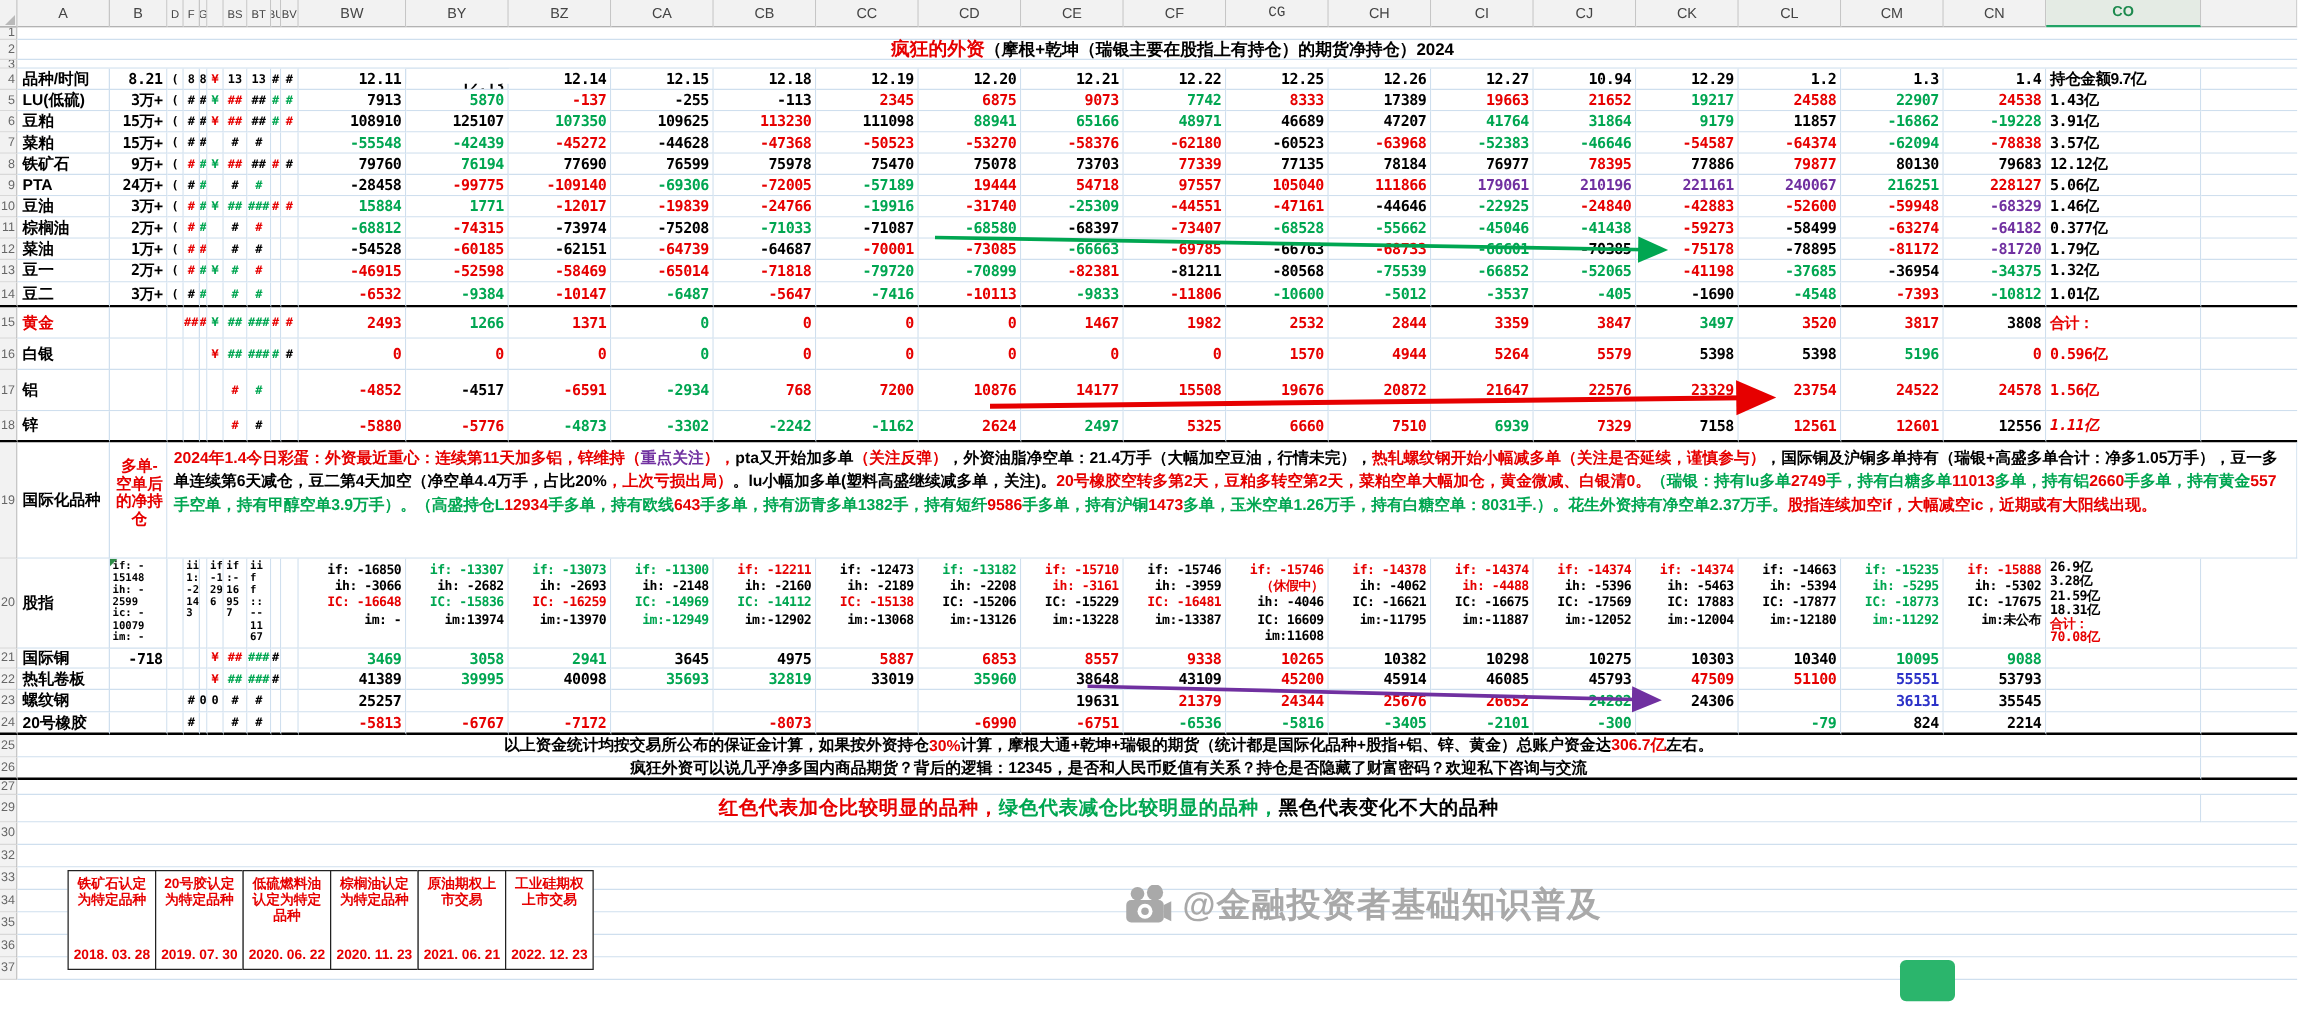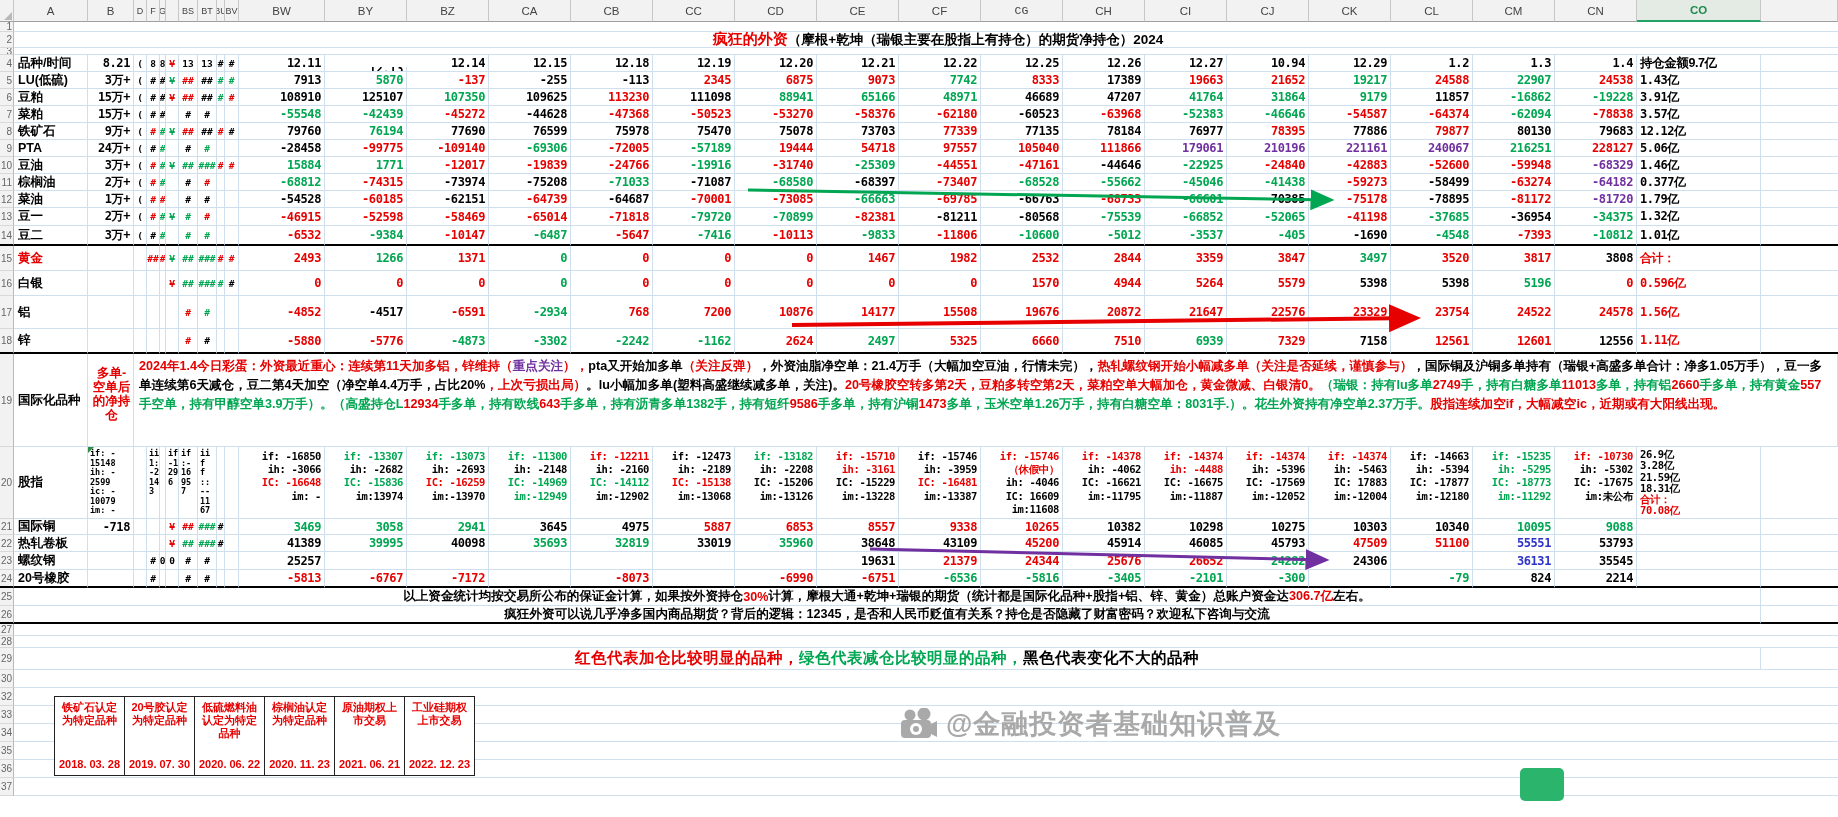--- a/index.html
+++ b/index.html
@@ -569,21 +569,21 @@
         <div class="c num g" style="width: 82px;">2497</div>
         <div class="c num r" style="width: 82px;">5325</div>
         <div class="c num r" style="width: 82px;">6660</div>
         <div class="c num r" style="width: 82px;">7510</div>
         <div class="c num g" style="width: 82px;">6939</div>
         <div class="c num r" style="width: 82px;">7329</div>
         <div class="c num k" style="width: 82px;">7158</div>
         <div class="c num r" style="width: 82px;">12561</div>
         <div class="c num r" style="width: 82px;">12601</div>
         <div class="c num k" style="width: 82px;">12556</div>
-        <div class="c co r" style="width: 124px;">1.11亿</div>
+        <div class="c co r" style="width: 124px; font-style: italic;">1.11亿</div>
         <div class="c plain" style="width: 77px;"></div>
       </div>
       <div class="row" style="height: 93px;">
         <div class="c gut" style="width: 14px;">19</div>
         <div class="c lbl k" style="width: 74px;">国际化品种</div>
         <div class="c bwrap r" style="width: 46px;">多单-空单后的净持仓</div>
         <div class="c para" style="width: 1704px;"><span class="r">2024年1.4今日彩蛋：外资最近重心：连续第11天加多铝，锌维持（</span><span class="p">重点关注</span><span class="r">），</span><span class="k">pta又开始加多单</span><span class="r">（关注反弹）</span><span class="k">，外资油脂净空单：21.4万手（大幅加空豆油，行情未完），</span><span class="r">热轧螺纹钢开始小幅减多单（关注是否延续，谨慎参与）</span><span class="k">，国际铜及沪铜多单持有（瑞银+高盛多单合计：净多1.05万手），豆一多单连续第6天减仓，豆二第4天加空（净空单4.4万手，占比20%</span><span class="r">，上次亏损出局）</span><span class="k">。lu小幅加多单(塑料高盛继续减多单，关注)。</span><span class="r">20号橡胶空转多第2天，豆粕多转空第2天，菜粕空单大幅加仓，黄金微减、白银清0。</span><span class="g">（瑞银：持有lu多单</span><span class="r">2749</span><span class="g">手，持有白糖多单</span><span class="r">11013</span><span class="g">多单，持有铝</span><span class="r">2660</span><span class="g">手多单，持有黄金</span><span class="r">557</span><span class="g">手空单，持有甲醇空单3.9万手）。（高盛持仓L</span><span class="r">12934</span><span class="g">手多单，持有欧线</span><span class="r">643</span><span class="g">手多单，持有沥青多单1382手，持有短纤</span><span class="r">9586</span><span class="g">手多单，持有沪铜</span><span class="r">1473</span><span class="g">多单，玉米空单1.26万手，持有白糖空单：8031手.）。花生外资持有净空单2.37万手。</span><span class="r">股指连续加空if，大幅减空ic，近期或有大阳线出现。</span></div>
       </div>
       <div class="row" style="height: 72px;">
         <div class="c gut" style="width: 14px;">20</div>
@@ -708,21 +708,21 @@
           <div class="k">IC: -17877</div>
           <div class="k">im:-12180</div>
         </div>
         <div class="c idx" style="width: 82px;">
           <div class="g">if: -15235</div>
           <div class="g">ih: -5295</div>
           <div class="g">IC: -18773</div>
           <div class="g">im:-11292</div>
         </div>
         <div class="c idx" style="width: 82px;">
-          <div class="r">if: -10730</div>
+          <div class="r">if: -15888</div>
           <div class="k">ih: -5302</div>
           <div class="k">IC: -17675</div>
           <div class="k">im:未公布</div>
         </div>
         <div class="c idxco" style="width: 124px;">
           <div class="k">26.9亿</div>
           <div class="k">3.28亿</div>
           <div class="k">21.59亿</div>
           <div class="k">18.31亿</div>
           <div class="r">合计：</div>
@@ -871,24 +871,20 @@
       </div>
       <div class="row bb" style="height: 18px;">
         <div class="c gut" style="width: 14px;">26</div>
         <div class="c notec" style="width: 1747px;">
           <span class="k">疯狂外资可以说几乎净多国内商品期货？背后的逻辑：12345，是否和人民币贬值有关系？持仓是否隐藏了财富密码？欢迎私下咨询与交流</span>
         </div>
         <div class="c plain" style="width: 77px;"></div>
       </div>
       <div class="row" style="height: 12px;">
         <div class="c gut" style="width: 14px;">27</div>
-        <div class="c plain" style="width: 1824px;"></div>
-      </div>
-      <div class="row" style="height: 12px;">
-        <div class="c gut" style="width: 14px;">28</div>
         <div class="c plain" style="width: 1824px;"></div>
       </div>
       <div class="row" style="height: 22px;">
         <div class="c gut" style="width: 14px;">29</div>
         <div class="c legendc" style="width: 1747px;">
           <span class="r">红色代表加仓比较明显的品种，</span>
           <span class="g">绿色代表减仓比较明显的品种，</span>
           <span class="k">黑色代表变化不大的品种</span>
         </div>
         <div class="c plain" style="width: 77px;"></div>

